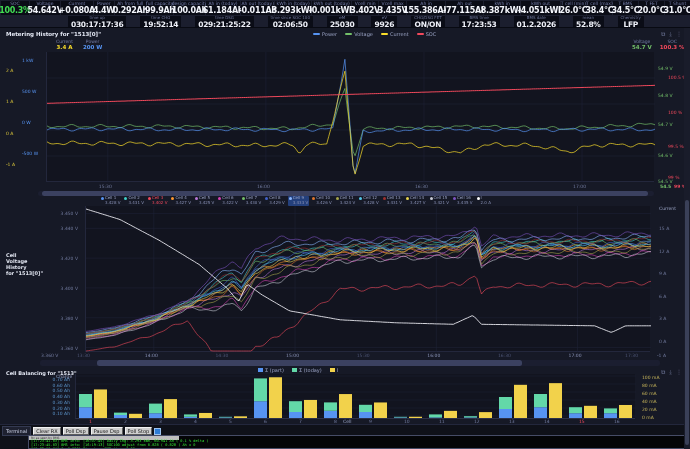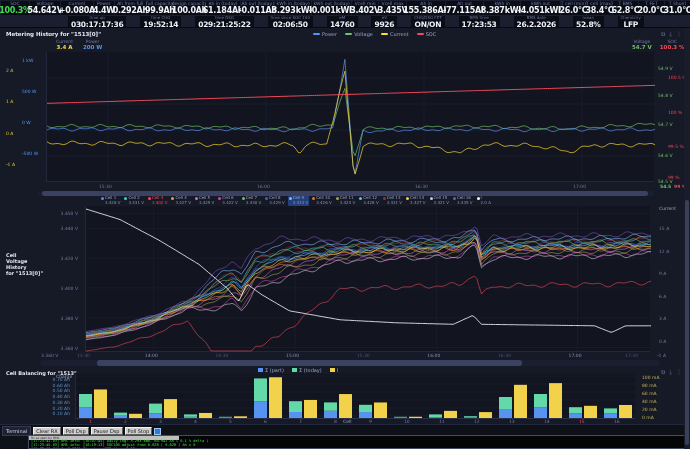--- a/index.html
+++ b/index.html
@@ -130,21 +130,21 @@
         <div class="scell">
           <div class="slabel">T cell (min)</div>
           <div class="svalue">26.0°C</div>
         </div>
         <div class="scell">
           <div class="slabel">T cell (max)</div>
           <div class="svalue">38.4°C</div>
         </div>
         <div class="scell">
           <div class="slabel">T BMS</div>
-          <div class="svalue">62.8°C</div>
+          <div class="svalue">34.5°C</div>
         </div>
         <div class="scell">
           <div class="slabel">T FET</div>
           <div class="svalue">20.0°C</div>
         </div>
         <div class="scell">
           <div class="slabel">T Shunt</div>
           <div class="svalue">31.0°C</div>
         </div>
       </div>
@@ -160,37 +160,37 @@
         <div class="scell2">
           <div class="slabel2">time DSG</div>
           <div class="svalue2">029:21:25:22</div>
         </div>
         <div class="scell2">
           <div class="slabel2">time since SOC 100</div>
           <div class="svalue2">02:06:50</div>
         </div>
         <div class="scell2">
           <div class="slabel2">eM</div>
-          <div class="svalue2">14760</div>
+          <div class="svalue2">25030</div>
         </div>
         <div class="scell2">
           <div class="slabel2">eV</div>
           <div class="svalue2">9926</div>
         </div>
         <div class="scell2">
           <div class="slabel2">CHG/DSG FET</div>
           <div class="svalue2">ON/ON</div>
         </div>
         <div class="scell2">
           <div class="slabel2">BMS time</div>
           <div class="svalue2">17:23:53</div>
         </div>
         <div class="scell2">
           <div class="slabel2">BMS date</div>
-          <div class="svalue2">26.2.2026</div>
+          <div class="svalue2">01.2.2026</div>
         </div>
         <div class="scell2">
           <div class="slabel2">mean</div>
           <div class="svalue2">52.8%</div>
         </div>
         <div class="scell2">
           <div class="slabel2">Chemistry</div>
           <div class="svalue2">LFP</div>
         </div>
       </div>

